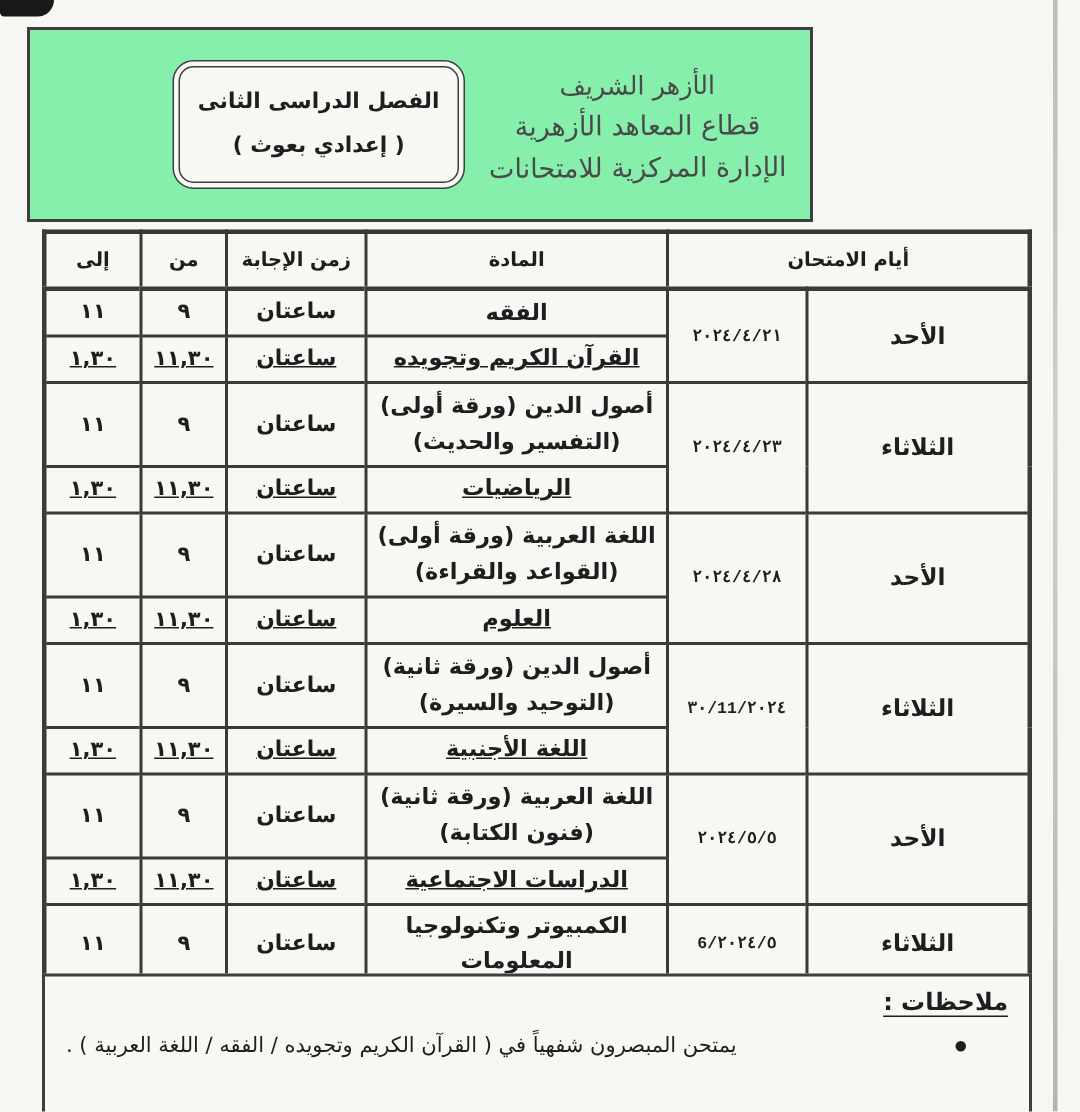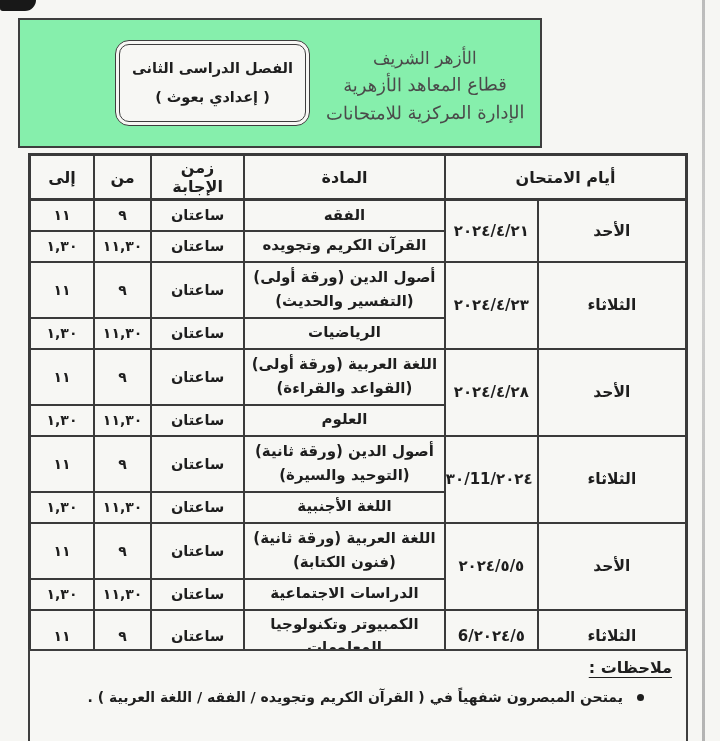--- a/index.html
+++ b/index.html
@@ -81,30 +81,30 @@
     background: #f7f7f4;
   }
   table.sched th, table.sched td {
     border: 2px solid #3a3a3a;
     text-align: center;
     vertical-align: middle;
     font-weight: bold;
     padding: 2px 4px;
   }
   table.sched { border: 3px solid #3a3a3a; }
-  tr.head th { height: 38px; font-size: 16px; border-bottom-width: 3px; }
+  tr.head th { height: 38px; font-size: 13px; border-bottom-width: 3px; }
   td.day  { font-size: 15.5px; }
-  td.date { font-size: 15px; }
+  td.date { font-size: 11px; font-family: Liberation Mono, monospace; }
   td.subject { font-size: 15px; line-height: 1.55; }
   td.dur  { font-size: 14.5px; }
   td.num  { font-size: 14px; }
   tr.r1 { height: 31px; }
   tr.r1.tall { height: 56px; }
   tr.r2 { height: 31px; }
-  tr.r2 td { border-top-width: 1.5px; }
+  tr.r2 td { border-top-width: 1.5px; text-decoration: underline; }
   tr.single { height: 38px; }
   tr.block-start td { border-top-width: 2.5px; }
   .s2:empty { display: none; }
   
   .notes-box {
     position: absolute; top: 649px; left: 28px;
     width: 660px; height: 130px;
     border: 2.5px solid #3e3e3e;
     border-bottom: none;
     background: #f7f7f4;
@@ -113,24 +113,25 @@
   .notes-heading {
     font-weight: bold;
     font-size: 16px;
     text-decoration: underline;
     text-underline-offset: 4px;
     margin-bottom: 8px;
   }
   .note-item {
     display: flex;
     align-items: center;
-    font-weight: bold;
+    font-weight: normal;
     font-size: 14px;
     line-height: 1.6;
     margin: 9px 28px 9px 0;
+    justify-content: space-between;
   }
   .bullet-dot {
     flex: 0 0 auto;
     width: 7px; height: 7px;
     background: #1e1e1e;
     border-radius: 50%;
     margin-left: 14px;
   }
 </style>
 </head>

